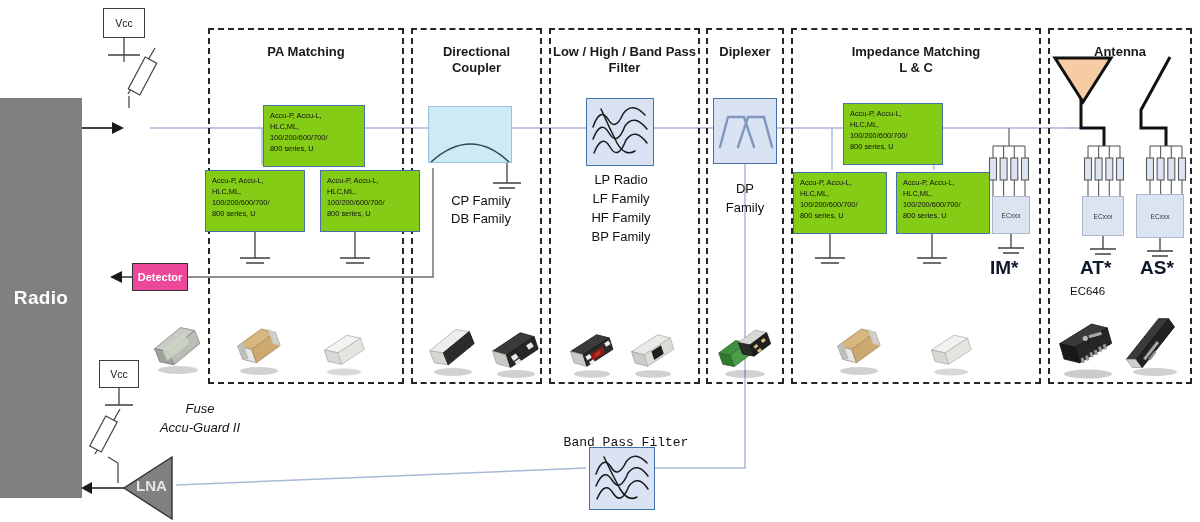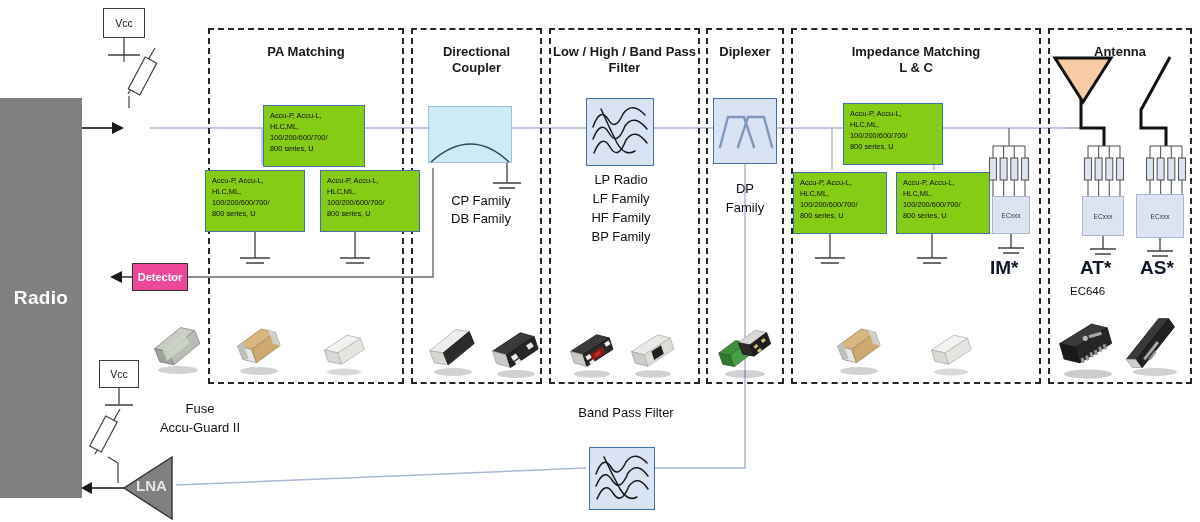--- a/index.html
+++ b/index.html
@@ -399,26 +399,26 @@
     <svg width="54" height="66">
       <polygon points="52,2 52,64 4,33" fill="#808080" stroke="#333" stroke-width="1.4"></polygon>
     </svg>
     <span class="amptxt" style="left:16px;top:22px;">LNA</span>
   </div>
   <svg class="abs" style="left:80px;top:470px;width:56px;height:40px;">
     <path d="M44,18 L12,18" stroke="#3f3f3f" stroke-width="1.8" fill="none"></path>
     <path d="M12,12 L1,18 L12,24 Z" fill="#1a1a1a"></path>
   </svg>
 
-  <div class="abs lbl" style="left:140px;top:400px;width:120px;line-height:1.45;">
+  <div class="abs lbl" style="left:140px;top:400px;width:120px;line-height:1.45;font-style:italic;">
     <div>Fuse</div>
     <div>Accu-Guard II</div>
   </div>
 
-  <div class="abs lbl" style="left:548px;top:404px;width:156px;">
+  <div class="abs lbl" style="left:548px;top:434px;width:156px;font-family:Liberation Mono, monospace;">
     <span>Band Pass Filter</span>
   </div>
   <div class="abs symbox" style="left:589px;top:447px;width:66px;height:63px;">
     <svg width="66" height="63">
       <g stroke="#1a1a1a" stroke-width="1.5" fill="none" stroke-linecap="round">
         <path d="M6,26 Q13,7 21,19 Q28,31 36,14 Q45,2 57,15"></path>
         <path d="M6,38 Q14,19 22,32 Q30,45 38,25 Q47,13 58,28"></path>
         <path d="M7,51 Q15,32 23,45 Q31,58 39,38 Q48,26 58,41"></path>
         <path d="M14,9 Q22,26 30,41 Q38,54 47,49"></path>
       </g>

